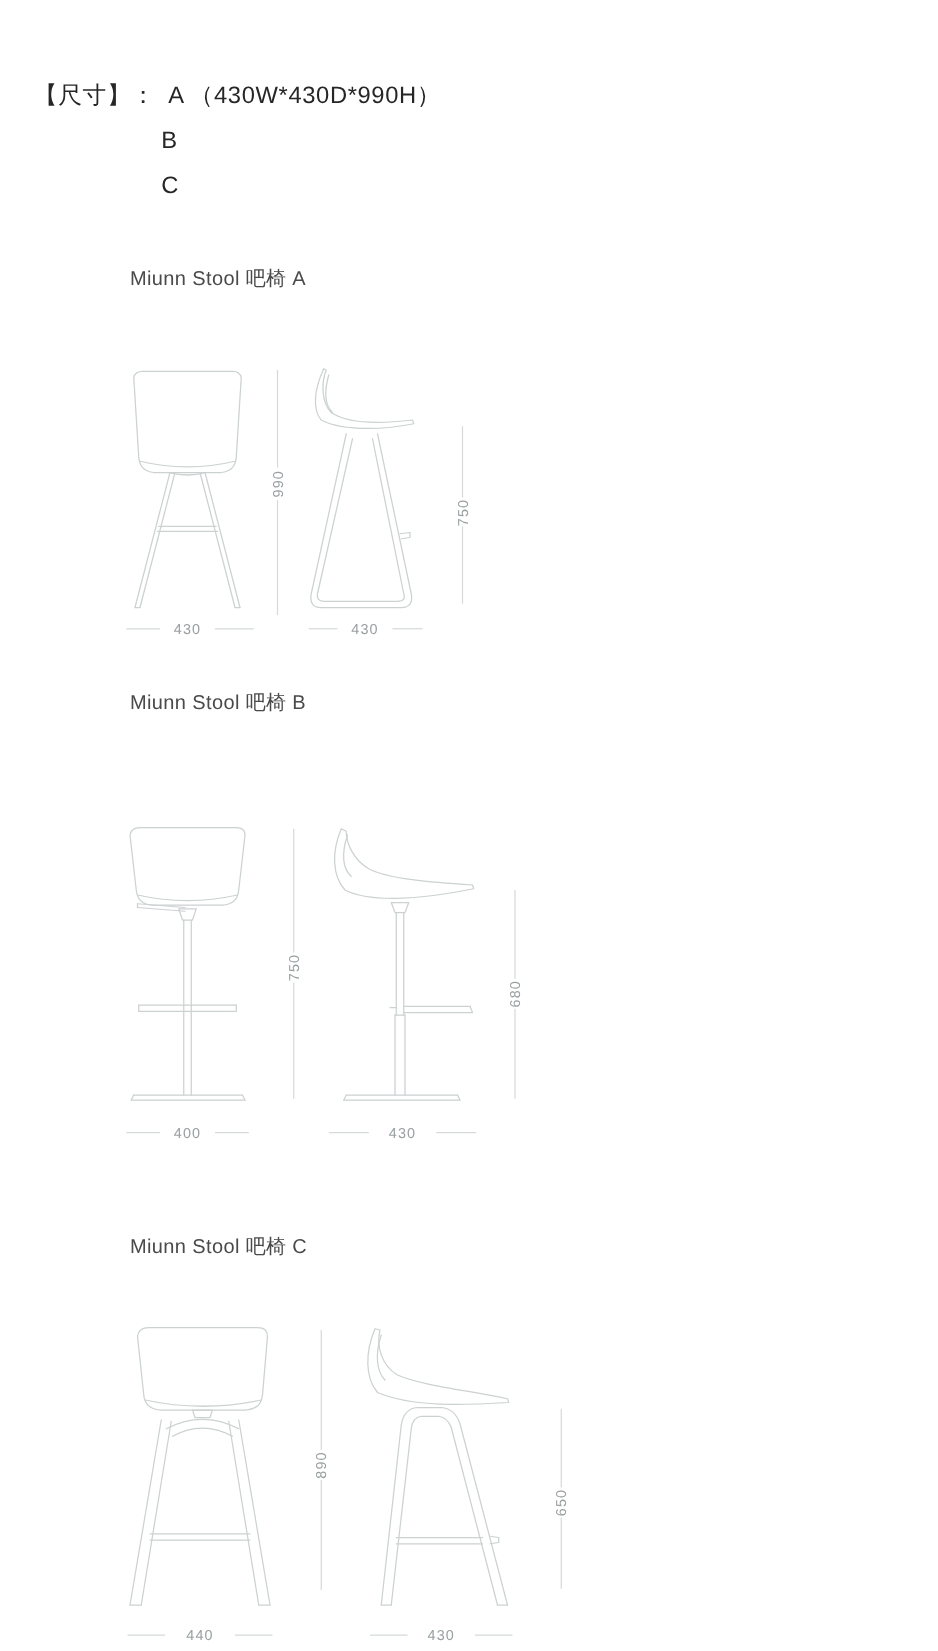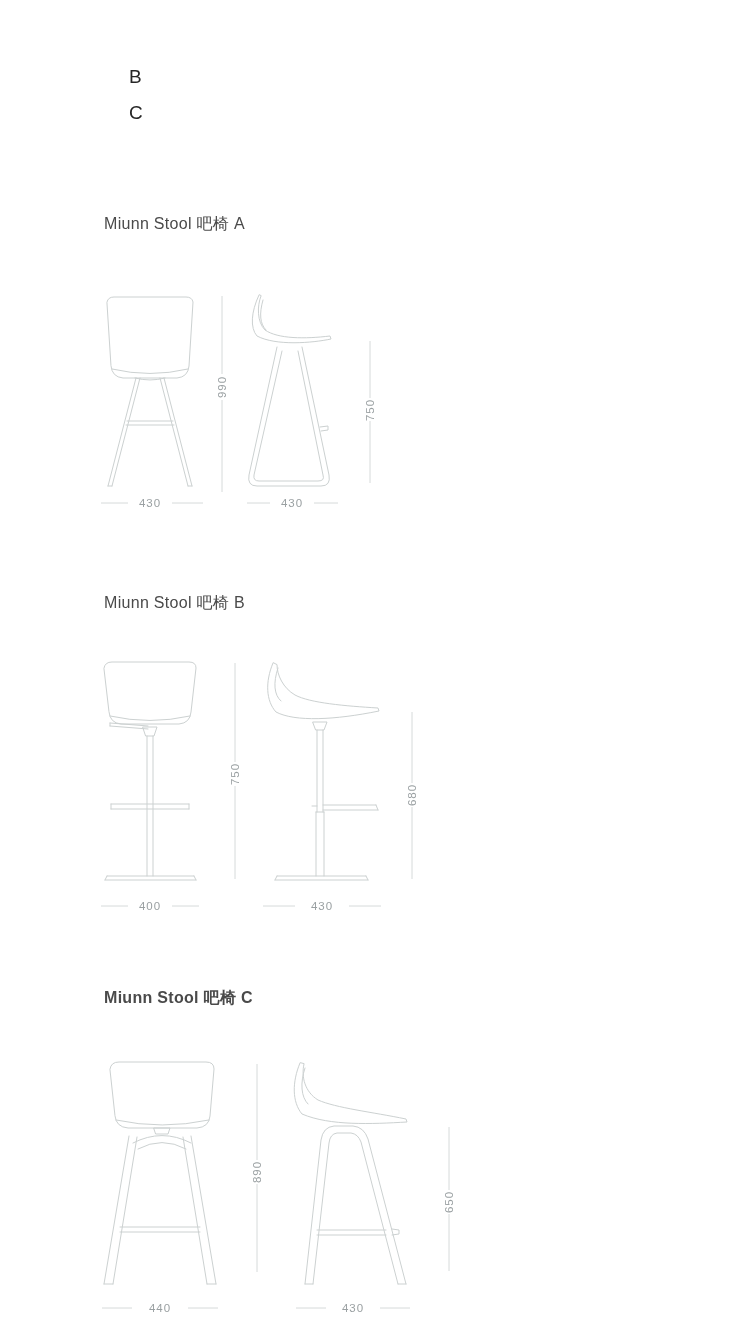--- a/index.html
+++ b/index.html
@@ -23,42 +23,45 @@
   .spec-line .dims{margin-left:4px;}
   .spec-line.indent{padding-left:92px;}
 
   
   .section-title{
     position:absolute;left:104px;
     color:#4a4a4a;font-size:16px;line-height:22px;
     letter-spacing:0.3px;white-space:pre;
   }
   .title-a{top:213px;}
-  .title-b{top:592px;text-align:right;}
-  .title-c{top:987px;font-weight:bold;}
+  .title-b{top:552px;text-align:right;}
+  .title-c{top:987px;}
 
   
   svg{position:absolute;left:0;display:block;}
   .svg-a{top:280px;}
   .svg-b{top:650px;}
   .svg-c{top:1050px;}
   .ln{fill:none;stroke:#ccd1d1;stroke-width:1;stroke-linecap:round;stroke-linejoin:round;}
   .dln{fill:none;stroke:#d6dada;stroke-width:1;stroke-linecap:butt;}
   text.dim{
     fill:#9aa0a2;
     font-family:"Liberation Sans", sans-serif;
     font-size:11.5px;letter-spacing:1px;
   }
 </style>
 </head>
 <body>
 
 <div class="sheet">
 
   <div class="header">
+    <div class="spec-line">
+      <span>【尺寸】</span><span>：</span><span class="variant">A</span><span class="dims">（430W*430D*990H）</span>
+    </div>
     <div class="spec-line indent">
       <span class="variant">B</span>
     </div>
     <div class="spec-line indent">
       <span class="variant">C</span>
     </div>
   </div>
 
   <div class="section-title title-a">Miunn Stool 吧椅 A</div>
 

